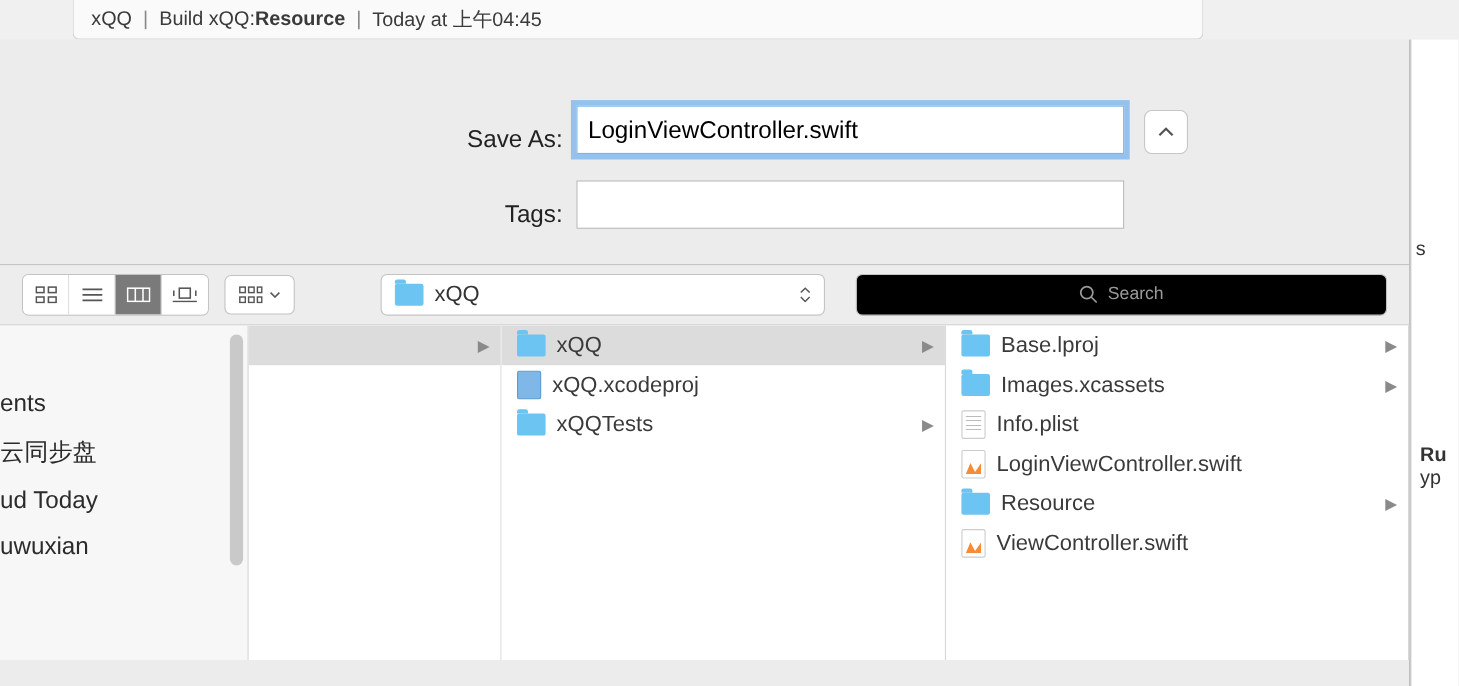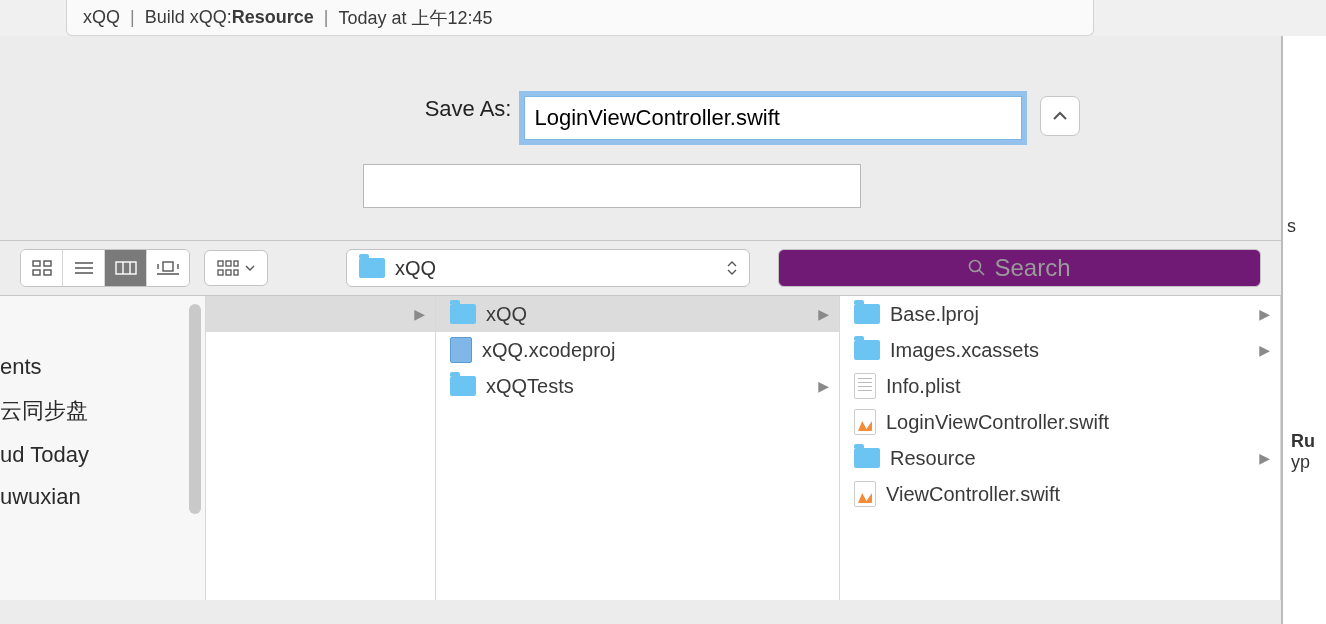--- a/index.html
+++ b/index.html
@@ -46,21 +46,21 @@
 
 .form-section {
   padding: 60px 0 32px 0;
   display: flex;
   flex-direction: column;
   align-items: center;
   gap: 24px;
 }
 .form-row {
   display: flex;
-  align-items: flex-start;
+  align-items: flex-end;
   gap: 12px;
 }
 .form-label {
   width: 310px;
   text-align: right;
   font-size: 22px;
   color: #222;
 }
 .text-input {
   width: 498px;
@@ -162,41 +162,41 @@
 }
 .path-control .path-text { font-size: 20px; color: #333; flex: 1; }
 .path-control .stepper {
   display: flex; flex-direction: column; gap: 2px; color: #555; font-size: 10px;
 }
 .search-box {
   flex: 1;
   height: 38px;
   border: 1px solid #c3c3c3;
   border-radius: 6px;
-  background: #701a75;
+  background: #000000;
   display: flex;
   align-items: center;
   justify-content: center;
   gap: 8px;
   color: #9a9a9a;
-  font-size: 24px;
+  font-size: 16px;
   margin-left: 14px;
 }
 .search-box .mag {
   width: 18px; height: 18px;
 }
 
 
 .browser {
   display: flex;
   height: calc(100% - 56px - 228px);
   background: #fff;
 }
 .sidebar-col {
-  width: 206px;
+  width: 226px;
   background: #f7f7f7;
   border-right: 1px solid #d8d8d8;
   padding-top: 50px;
   position: relative;
 }
 .sidebar-col .scrollbar {
   position: absolute;
   right: 4px;
   top: 8px;
   width: 12px;
@@ -299,36 +299,37 @@
 </style>
 </head>
 <body>
 
 <div class="status-bar">
   <span>xQQ</span>
   <span class="sep">|</span>
   <span>Build xQQ: </span>
   <span class="bold">Resource</span>
   <span class="sep">|</span>
-  <span>Today at 上午12:45</span>
+  <span>Today at 上午04:45</span>
 </div>
 
 <div class="dialog">
 
   <div class="form-section">
     <div class="form-row">
       <div class="form-label">Save As:</div>
       <input class="text-input focused" value="LoginViewController.swift" style="">
       <div class="expand-btn">
         <svg width="16" height="10" viewBox="0 0 16 10">
             <path d="M2 8 L8 2 L14 8" stroke="#555" stroke-width="2" fill="none"></path>
           </svg>
       </div>
     </div>
     <div class="form-row">
+      <div class="form-label">Tags:</div>
       <input class="text-input" value="" style="">
       <div style="width:46px"></div>
     </div>
   </div>
 
   <div class="toolbar">
     <div class="view-group">
       <div class="view-btn">
         <svg width="20" height="16" viewBox="0 0 20 16">
             <rect x="1" y="1" width="7" height="5" fill="none" stroke="#555" stroke-width="1.4"></rect>
@@ -454,17 +455,17 @@
         <div class="row">
           <div class="file swift"></div>
           <span>ViewController.swift</span>
         </div>
       </div>
   </div>
 </div>
 
 <div class="right-strip">
   <div>s</div>
-  <div style="margin-top:96px">
+  <div style="margin-top:68px">
     <div class="bold">Ru</div>
     <div>yp</div>
   </div>
 </div>
 
 </body></html>

